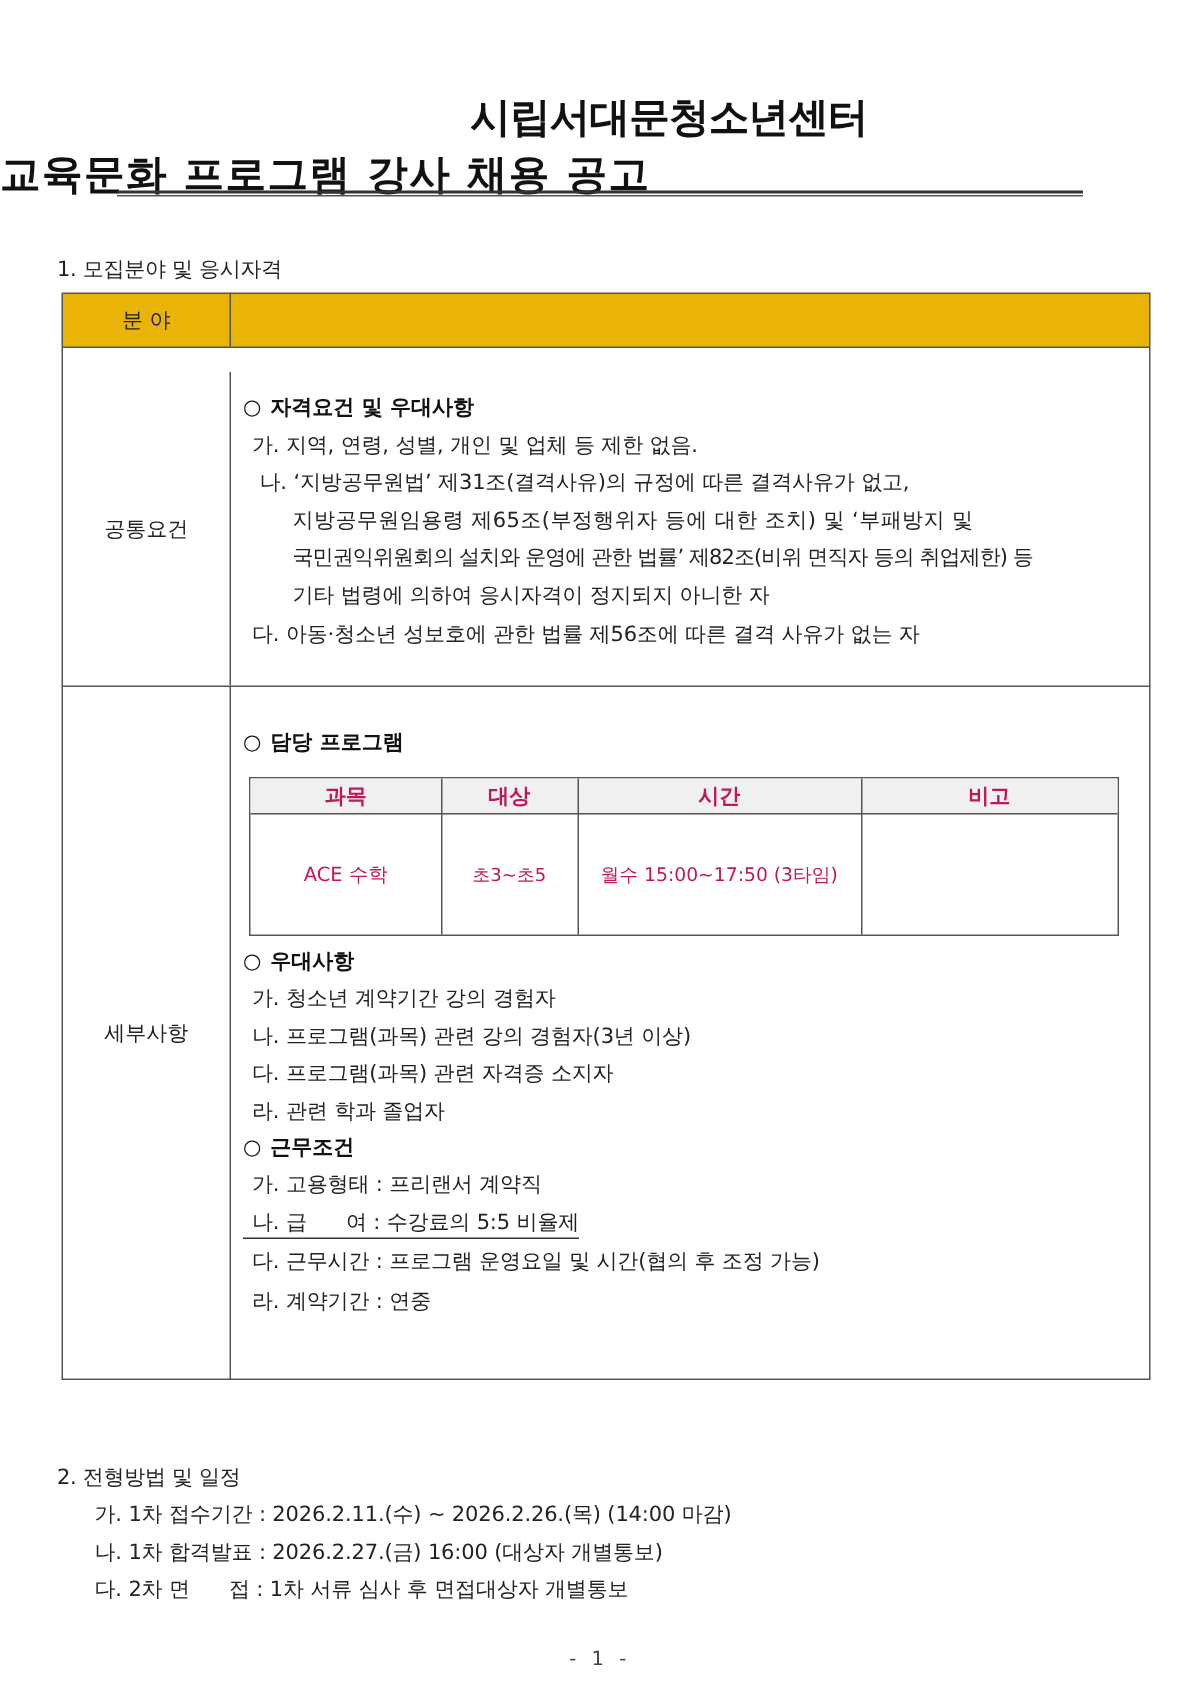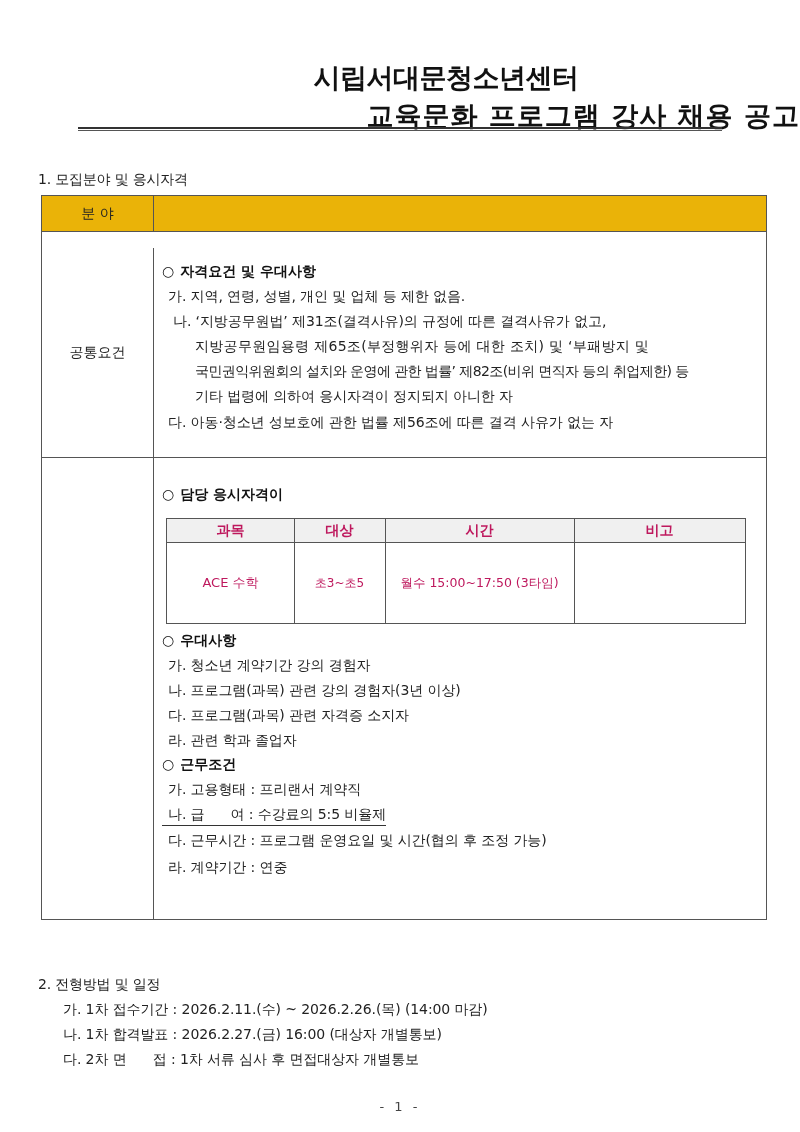--- a/index.html
+++ b/index.html
@@ -9,21 +9,21 @@
     color: #1a1a1a;
   }
   .abs { position: absolute; }
 
   
   .title-line1 {
     left: 0; width: 800px; top: 60px; text-align: center;
     font-size: 27px; font-weight: bold; letter-spacing: -0.5px; color: #111; padding-left: 46px;
   }
   .title-line2 {
-    left: 0; width: 800px; top: 98px; text-align: right;
+    left: 0; width: 800px; top: 98px; text-align: left;
     font-size: 27px; font-weight: bold; letter-spacing: 1px; color: #111;
   }
   .title-rule {
     left: 78px; width: 644px; top: 127px; height: 0;
     border-top: 2px solid #333; border-bottom: 1px solid #555;
     padding-top: 1px;
   }
 
   .section-heading { font-size: 14px; color: #222; letter-spacing: -0.2px; }
 
@@ -103,25 +103,26 @@
       <div class="line" style="left:6px; top:40px;">가. 지역, 연령, 성별, 개인 및 업체 등 제한 없음.</div>
       <div class="line" style="left:11px; top:65px;">나. ‘지방공무원법’ 제31조(결격사유)의 규정에 따른 결격사유가 없고,</div>
       <div class="line" style="left:33px; top:90px; letter-spacing:0.3px;text-align:right;">지방공무원임용령 제65조(부정행위자 등에 대한 조치) 및 ‘부패방지 및</div>
       <div class="line" style="left:33px; top:115px; letter-spacing:-0.6px;">국민권익위원회의 설치와 운영에 관한 법률’ 제82조(비위 면직자 등의 취업제한) 등</div>
       <div class="line" style="left:33px; top:140px;">기타 법령에 의하여 응시자격이 정지되지 아니한 자</div>
       <div class="line" style="left:6px; top:166px;">다. 아동·청소년 성보호에 관한 법률 제56조에 따른 결격 사유가 없는 자</div>
     </div>
   </div>
 
   <div class="mt-row mt-row2 last">
+    <div class="mt-label">세부사항</div>
     <div class="mt-col-div"></div>
 
     <div class="mt-content" style="left:0; right:0;">
       <div class="bullet-title" style="left:120px; top:28px;">
-        <span class="circ">○</span><span>담당 응시자격이</span>
+        <span class="circ">○</span><span>담당 프로그램</span>
       </div>
 
       <div class="inner-table">
         <div class="it-head"></div>
         <div class="it-vline" style="left:127px;"></div>
         <div class="it-vline" style="left:218px;"></div>
         <div class="it-vline" style="left:407px;"></div>
 
         <div class="it-head-cells">
           <div class="it-cell" style="left:0; width:127px; top:0; height:23px; font-weight:bold; font-size:14px;">과목</div>

